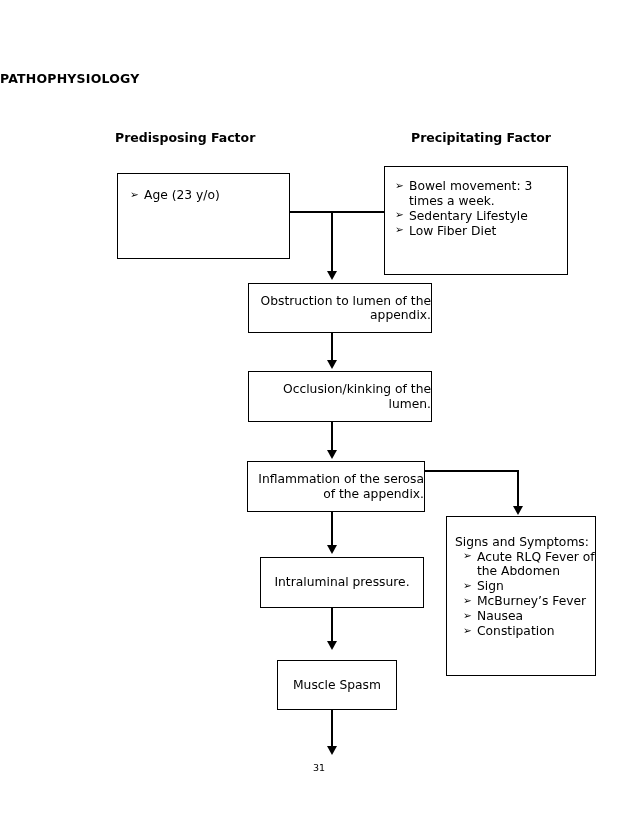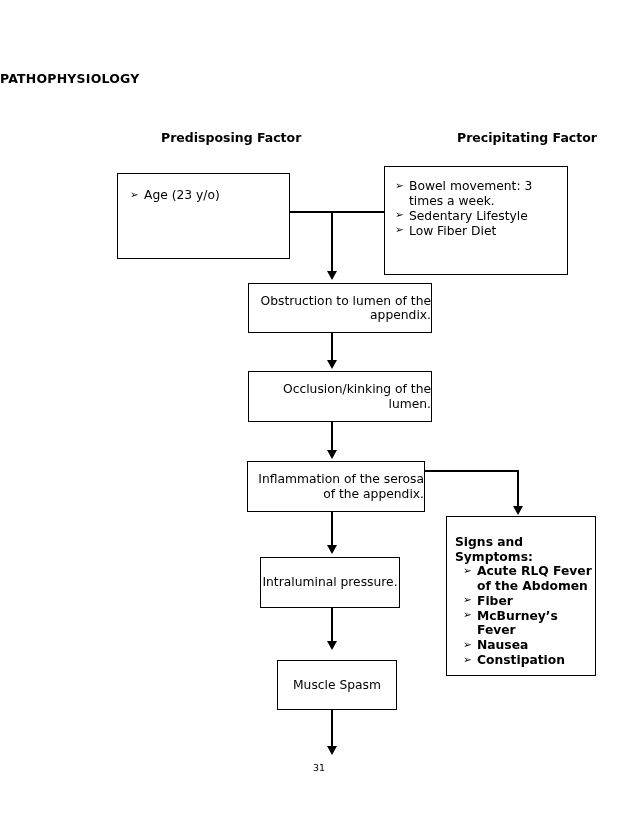--- a/index.html
+++ b/index.html
@@ -30,21 +30,20 @@
     text-align: left;
     font-size: 12.5px;
     font-weight: bold;
     letter-spacing: 0.2px;
   }
 
   .col-header {
     font-size: 12.5px;
     font-weight: bold;
     white-space: nowrap;
-    margin-left: 46px;
   }
   .hdr-pre   { left: 115px; top: 130px; }
   .hdr-prec  { left: 411px; top: 130px; text-align: center; }
 
   .box {
     border: 1px solid #000000;
     box-sizing: border-box;
     background: #ffffff;
     font-size: 12.3px;
     line-height: 1.18;
@@ -55,21 +54,21 @@
     justify-content: center;
     text-align: right;
   }
 
   
   .box-age        { left: 117px; top: 173px; width: 173px; height: 86px; }
   .box-precip     { left: 384px; top: 166px; width: 184px; height: 109px; }
   .box-obstruct   { left: 248px; top: 283px; width: 184px; height: 50px; }
   .box-occlusion  { left: 248px; top: 371px; width: 184px; height: 51px; }
   .box-inflam     { left: 247px; top: 461px; width: 178px; height: 51px; }
-  .box-intralum   { left: 260px; top: 557px; width: 140px; height: 51px; }
+  .box-intralum   { left: 260px; top: 557px; width: 164px; height: 51px; }
   .box-muscle     { left: 277px; top: 660px; width: 120px; height: 50px; }
   .box-signs      { left: 446px; top: 516px; width: 150px; height: 160px; }
 
   .bullet-list {
     list-style: none;
     margin: 0;
     padding: 0;
   }
   .bullet-list li {
     position: relative;
@@ -79,21 +78,21 @@
   .bullet-list li::before {
     content: "\27A2";
     position: absolute;
     left: 0;
     top: -0.5px;
     font-size: 10.5px;
   }
 
   .age-inner   { padding: 14px 0 0 12px; }
   .precip-inner{ padding: 12px 0 0 10px; }
-  .signs-inner { padding: 18px 0 0 8px; font-weight: bold; }
+  .signs-inner { padding: 18px 0 0 8px; }
   .signs-title { margin: 0 0 0 0; }
   .signs-list  { margin-left: 8px; }
 
   
   .line-h { background: #000000; height: 1.6px; }
   .line-v { background: #000000; width: 1.6px; }
 
   .arrowhead {
     width: 0; height: 0;
     border-left: 5px solid transparent;
@@ -165,21 +164,21 @@
   <div class="abs arrowhead" style="left:513px; top:506px;"></div>
 
   <div class="abs line-v" style="left:331px; top:512px; height:33px;"></div>
   <div class="abs arrowhead" style="left:327px; top:545px;"></div>
 
   <div class="abs box box-signs">
     <div class="signs-inner">
       <div class="signs-title">Signs and Symptoms:</div>
       <ul class="bullet-list signs-list">
         <li>Acute RLQ Fever of the Abdomen</li>
-        <li>Fiber</li>
+        <li>Sign</li>
         <li>McBurney’s Fever</li>
         <li>Nausea</li>
         <li>Constipation</li>
       </ul>
     </div>
   </div>
 
   <div class="abs box box-center box-intralum">
     <span>Intraluminal pressure.</span>
   </div>

